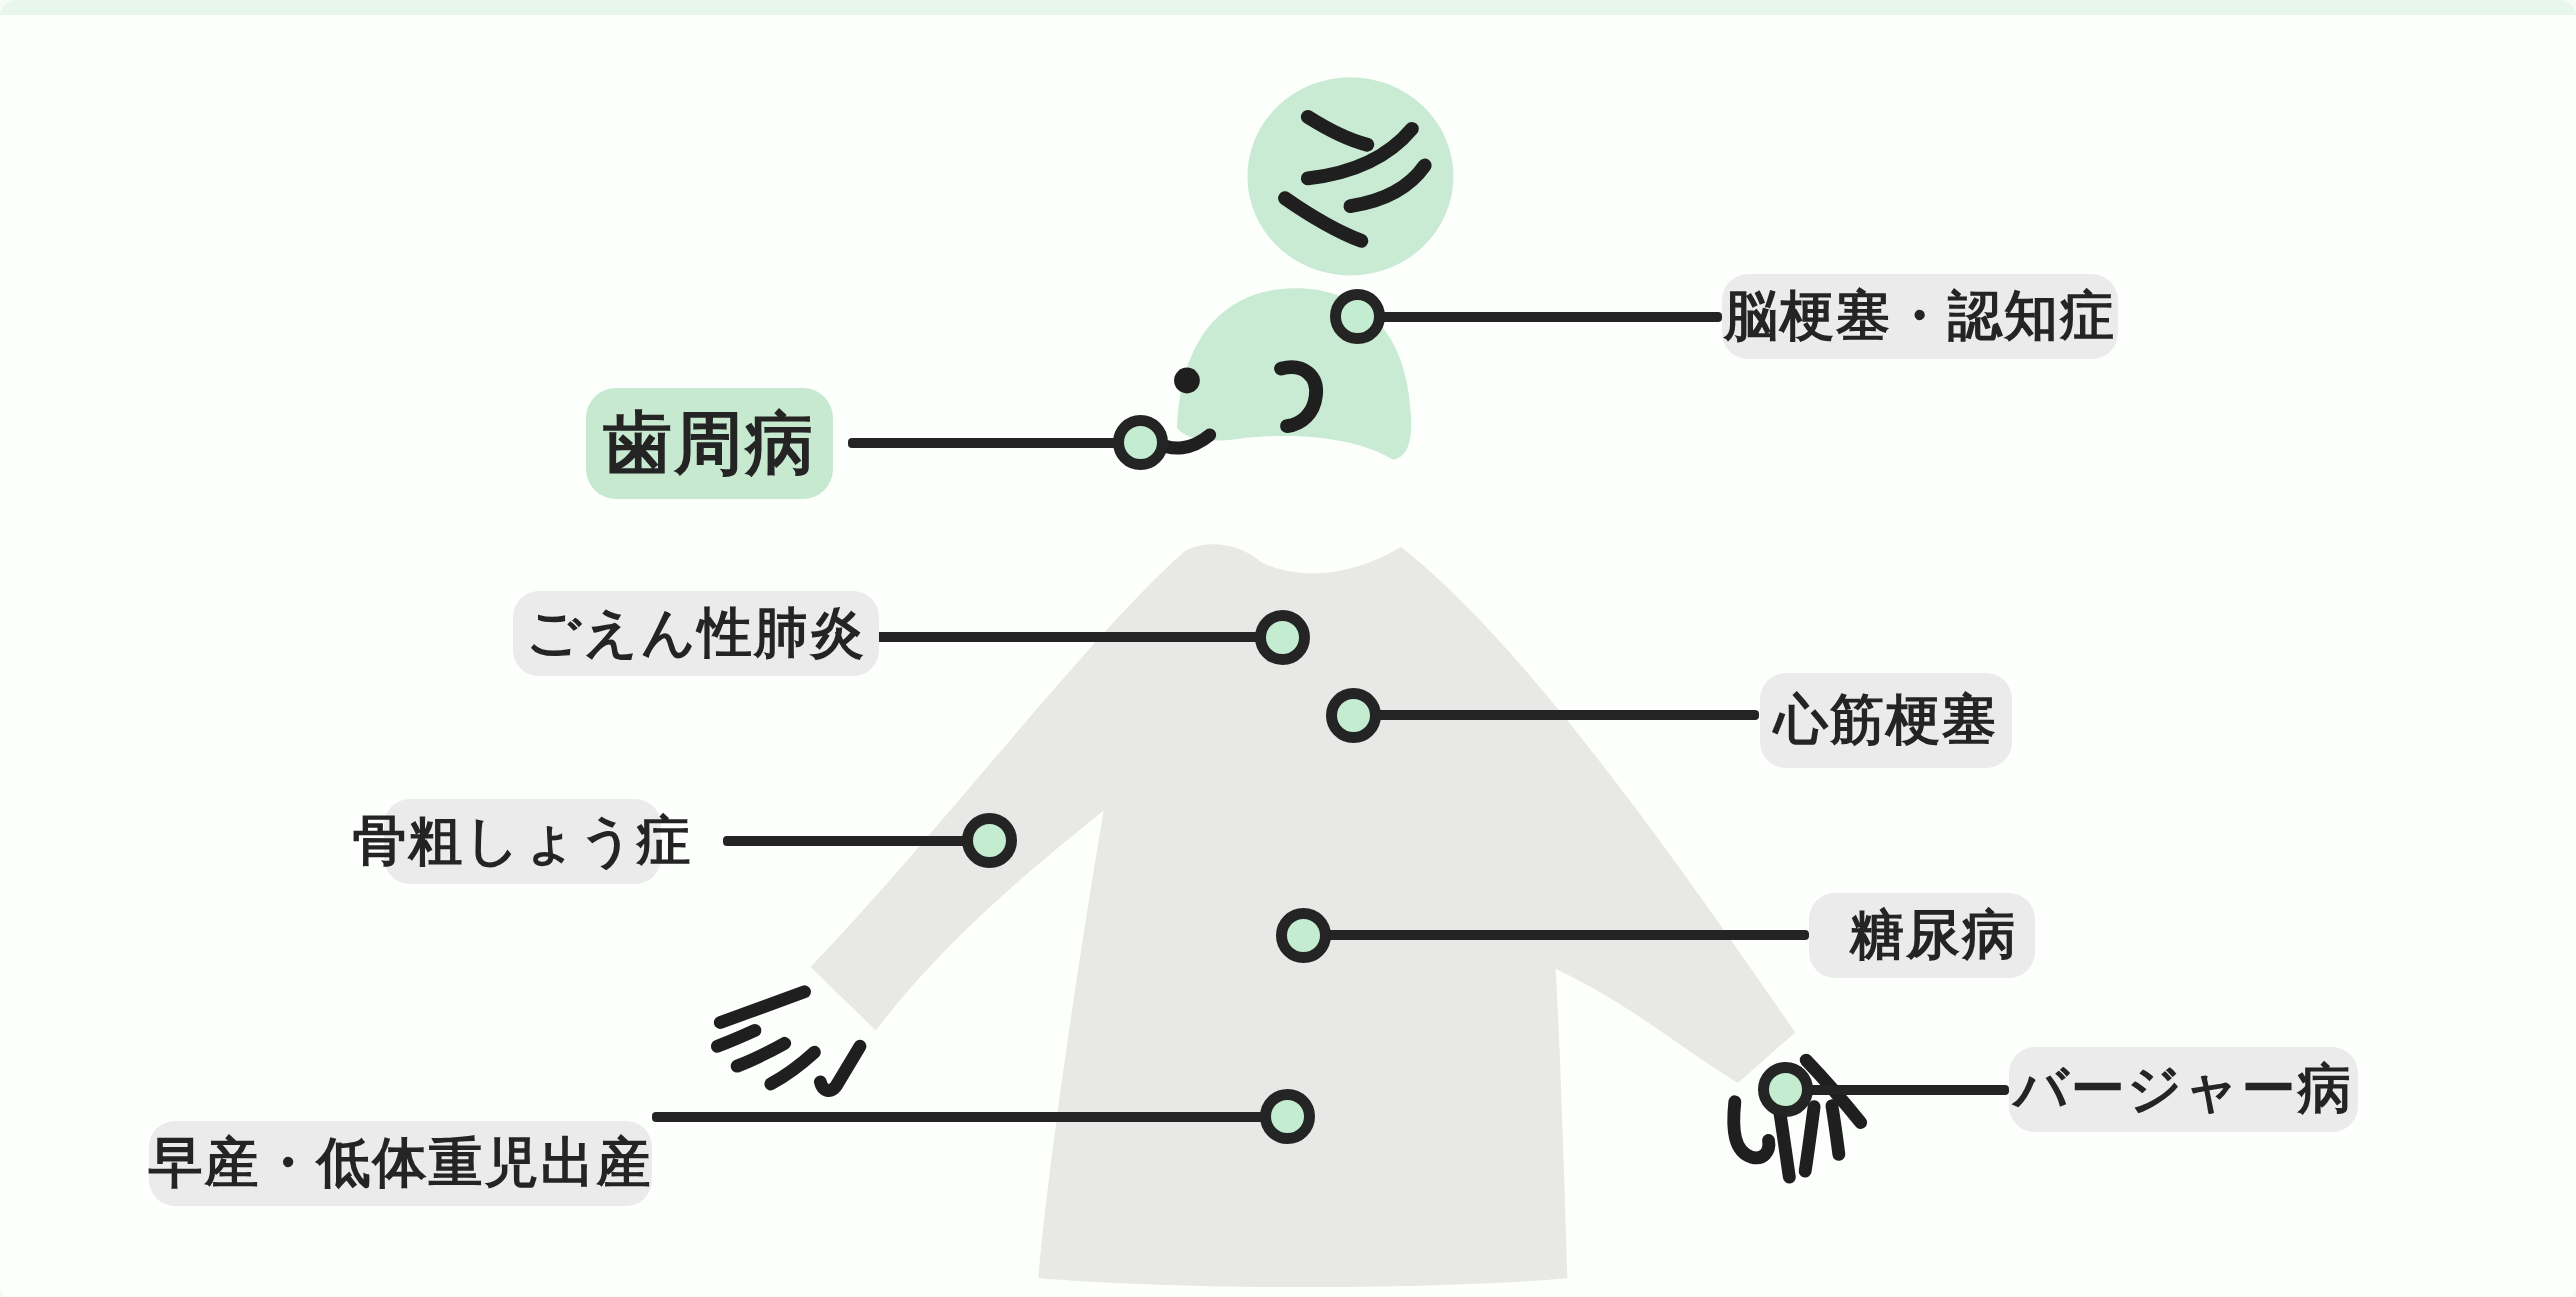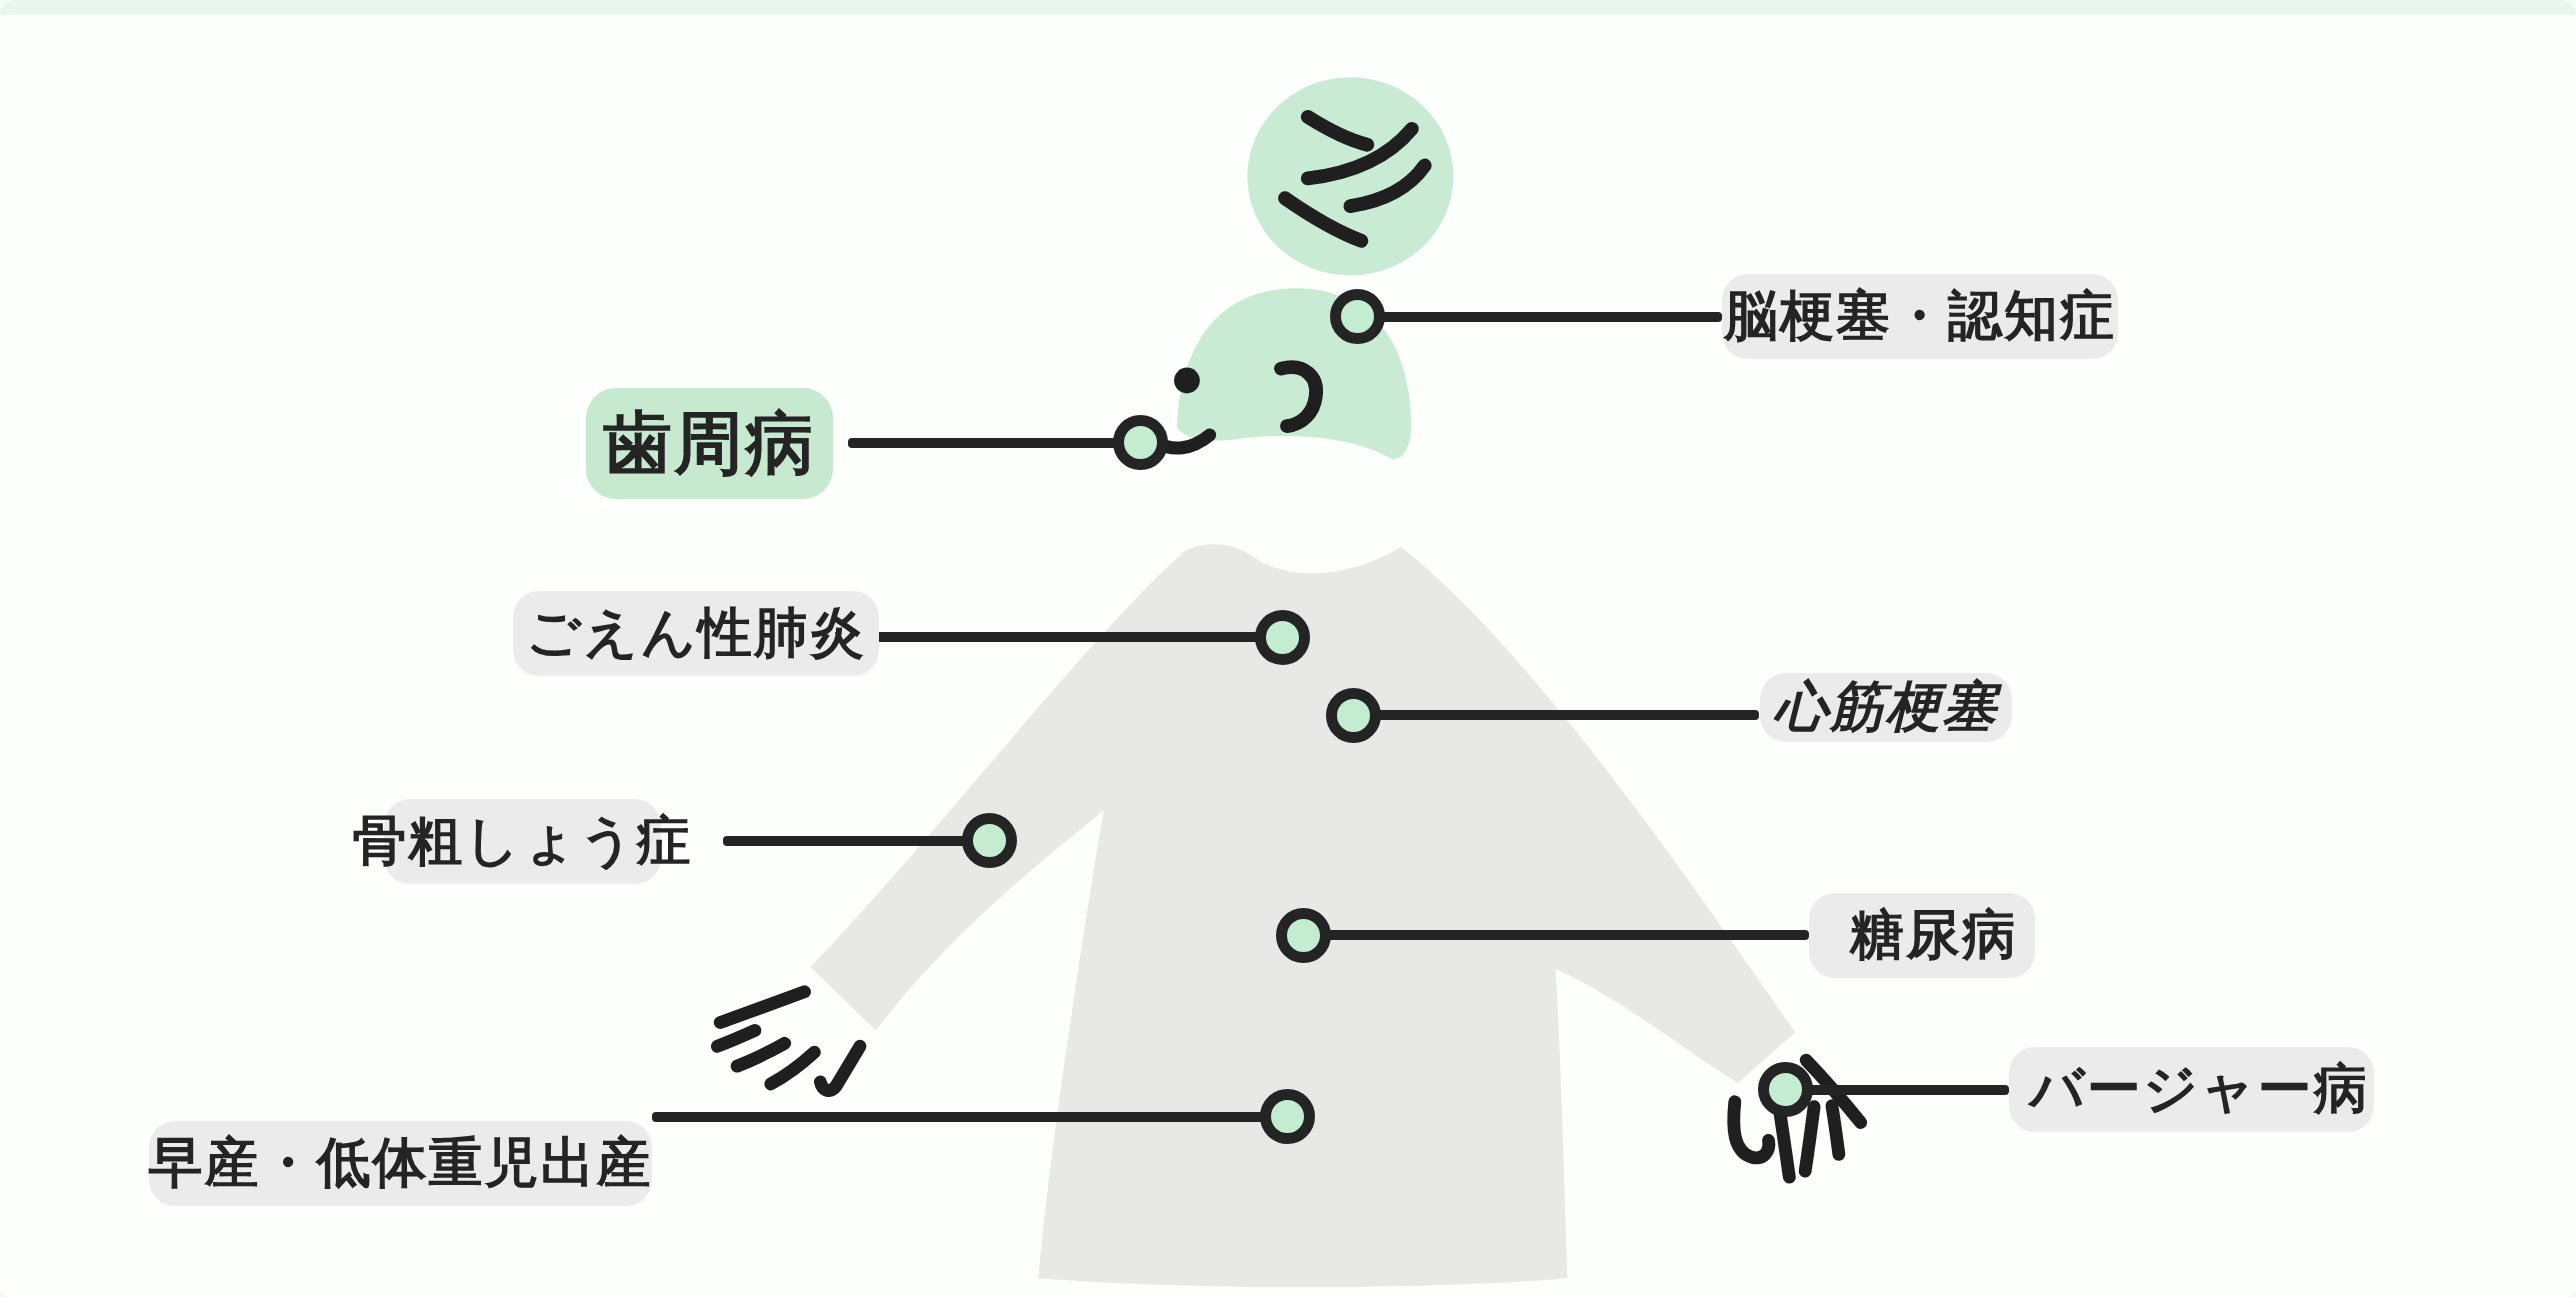--- a/index.html
+++ b/index.html
@@ -97,28 +97,28 @@
       <div class="connector-dot" style="left: 1330px; top: 289px;"></div>
       <div class="disease-label" style="left: 1722px; top: 274px; width: 396px; height: 85px; font-size: 54px;">脳梗塞・認知症</div>
       <div class="connector-line" style="left: 848px; top: 438px; width: 292px;"></div>
       <div class="connector-dot" style="left: 1113px; top: 415px;"></div>
       <div class="disease-label green" style="left: 586px; top: 388px; width: 247px; height: 111px; font-size: 69px;">歯周病</div>
       <div class="connector-line" style="left: 868px; top: 632px; width: 415px;"></div>
       <div class="connector-dot" style="left: 1255px; top: 610px;"></div>
       <div class="disease-label" style="left: 513px; top: 591px; width: 366px; height: 85px; font-size: 54px;">ごえん性肺炎</div>
       <div class="connector-line" style="left: 1353px; top: 710px; width: 406px;"></div>
       <div class="connector-dot" style="left: 1326px; top: 688px;"></div>
-      <div class="disease-label" style="left: 1760px; top: 673px; width: 252px; height: 69px; font-size: 54px; font-style: italic;">心筋梗塞</div>
+      <div class="disease-label" style="left: 1760px; top: 673px; width: 252px; height: 95px; font-size: 54px;">心筋梗塞</div>
       <div class="connector-line" style="left: 723px; top: 836px; width: 267px;"></div>
       <div class="connector-dot" style="left: 962px; top: 813px;"></div>
       <div class="disease-label" style="left: 384px; top: 799px; width: 277px; height: 85px; font-size: 54px;">骨粗しょう症</div>
       <div class="connector-line" style="left: 1304px; top: 930px; width: 505px;"></div>
       <div class="connector-dot" style="left: 1276px; top: 908px;"></div>
       <div class="disease-label" style="left: 1809px; top: 893px; width: 202px; height: 85px; font-size: 54px; padding-left: 24px;">糖尿病</div>
       <div class="connector-line" style="left: 652px; top: 1112px; width: 636px;"></div>
       <div class="connector-dot" style="left: 1260px; top: 1089px;"></div>
       <div class="disease-label" style="left: 149px; top: 1073px; width: 503px; height: 85px; font-size: 54px; margin-top: 48px;">早産・低体重児出産</div>
       <div class="connector-line" style="left: 1785px; top: 1085px; width: 224px;"></div>
       <div class="connector-dot" style="left: 1758px; top: 1062px;"></div>
-      <div class="disease-label" style="left: 2009px; top: 1047px; width: 349px; height: 85px; font-size: 54px; padding-left: 16px;">バージャー病</div>
+      <div class="disease-label" style="left: 2009px; top: 1047px; width: 349px; height: 85px; font-size: 54px;">バージャー病</div>
     </div>
 </div>
 
 
 </body></html>

